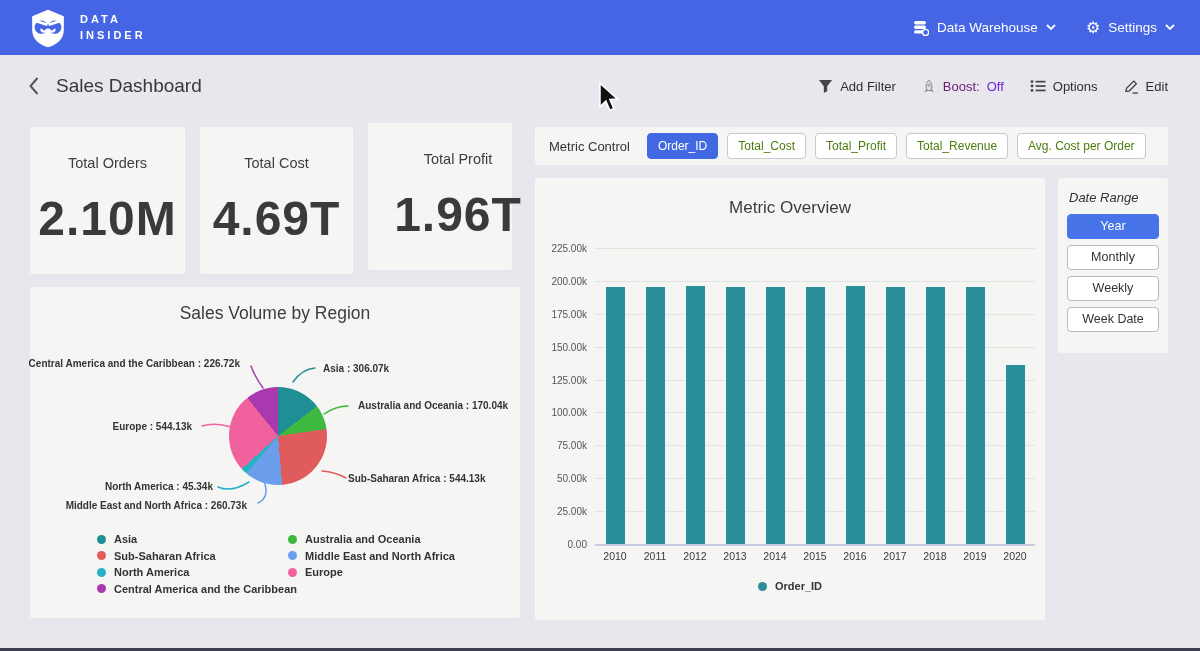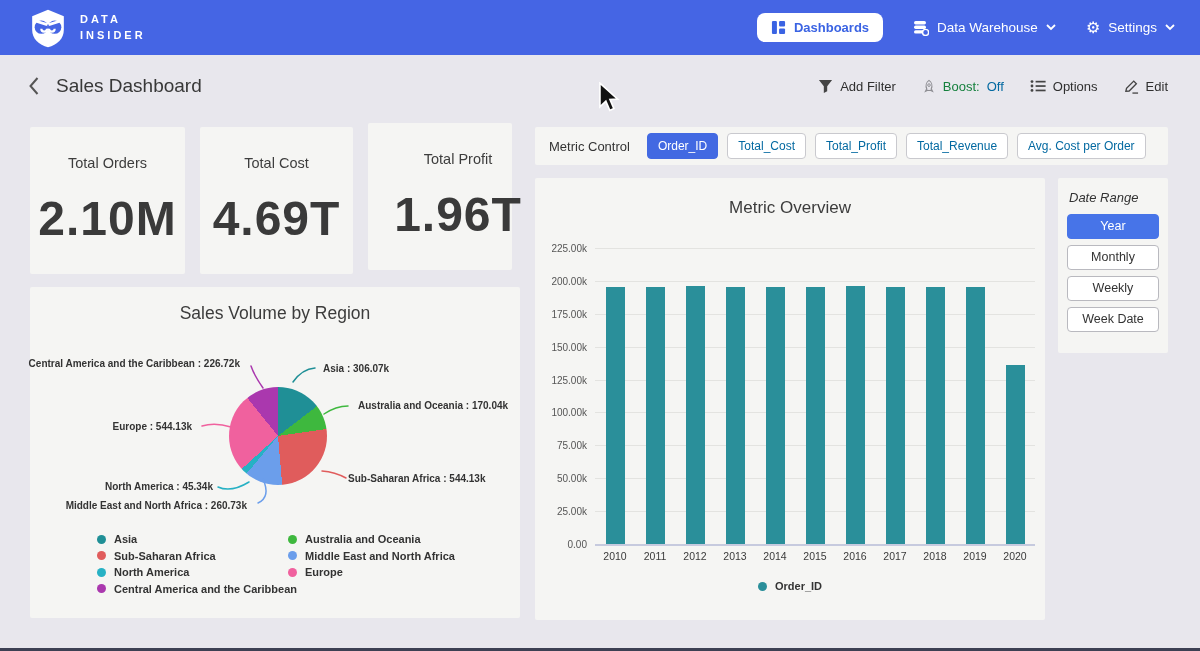--- a/index.html
+++ b/index.html
@@ -18,36 +18,36 @@
               border-radius:8px; padding:7px 14px; display:flex; align-items:center; gap:8px; cursor:pointer; }
   .gear-glyph { font-size:16px; line-height:1; }
 
   
   .subheader { position:absolute; left:0; top:55px; width:1200px; height:62px;
                display:flex; align-items:center; padding:0 32px 0 28px; }
   .back { margin-right:16px; cursor:pointer; display:flex; align-items:center; }
   .page-title { font-size:19px; color:#383838; font-weight:500; }
   .sub-actions { margin-left:auto; display:flex; align-items:center; gap:26px; }
   .action { display:flex; align-items:center; gap:7px; font-size:13px; color:#2f2f2f; font-weight:500; cursor:pointer; }
-  .boost-label { color:#15803d; }
-  .boost-value { color:#0369a1; }
+  .boost-label { color:#701a75; }
+  .boost-value { color:#6d28d9; }
 
   
   .panel { position:absolute; background:#f5f5f3; border-radius:2px; }
 
   
   .kpi { display:flex; flex-direction:column; align-items:center; justify-content:center; gap:20px; }
   .kpi-label { font-size:14.5px; color:#3d3d3d; font-weight:500; }
   .kpi-value { font-size:48px; font-weight:bold; color:#3a3a3a; letter-spacing:1px; }
 
   
   .metric-bar { display:flex; align-items:center; gap:9px; padding:18px 14px; }
   .metric-label { font-size:13px; color:#333; margin-right:8px; }
   .chip { background:#fff; border:1px solid #c9c9ce; border-radius:4px; padding:5px 10px;
-          font-size:12px; color:#0369a1; cursor:pointer; white-space:nowrap; }
+          font-size:12px; color:#4d7c0f; cursor:pointer; white-space:nowrap; }
   .chip.selected { background:#4269e2; border-color:#4269e2; color:#fff; }
 
   
   .date-panel { padding:10px 9px; }
   .date-label { font-size:13px; color:#333; margin:2px 0 9px 2px;font-style:italic; }
   .dbtn { display:block; width:92px; height:25px; margin:0 auto 6px auto; background:#fff; border:1px solid #b9b9bf;
           border-radius:4px; font-size:12.5px; color:#333; text-align:center; line-height:23px; cursor:pointer;
           font-family:"Liberation Sans",sans-serif; }
   .dbtn.selected { background:#4774e8; border-color:#4774e8; color:#fff; }
 
@@ -92,28 +92,20 @@
         <circle cx="32" cy="23" r="8" fill="#4565e4"></circle>
         <path d="M7 15 L23 20 M41 15 L25 20" stroke="#fff" stroke-width="3.4" fill="none"></path>
         <path d="M16 25 a3.4 3.4 0 0 0 6.8 0 M25.2 25 a3.4 3.4 0 0 0 6.8 0" stroke="#fff" stroke-width="2.6" fill="none"></path>
       </svg>
       <div class="brand-text">
         <div>DATA</div>
         <div>INSIDER</div>
       </div>
     </div>
     <nav class="topnav">
-      <button class="dash-btn">
-        <svg width="15" height="15" viewBox="0 0 16 16">
-          <rect x="1" y="1" width="5.3" height="14" rx="1.2" fill="#3a63e3"></rect>
-          <rect x="8.6" y="1" width="6.4" height="6" rx="1.2" fill="#3a63e3"></rect>
-          <rect x="8.6" y="9" width="6.4" height="6" rx="1.2" fill="#3a63e3"></rect>
-        </svg>
-        <span>Dashboards</span>
-      </button>
       <div class="nav-item">
         <svg width="16" height="16" viewBox="0 0 16 16">
           <rect x="1" y="1" width="12" height="3.4" rx="1.7" fill="#fff"></rect>
           <rect x="1" y="5.6" width="12" height="3.4" rx="1.7" fill="#fff"></rect>
           <rect x="1" y="10.2" width="12" height="3.4" rx="1.7" fill="#fff"></rect>
           <circle cx="12.6" cy="12.4" r="3" fill="#4565e4" stroke="#fff" stroke-width="1.4"></circle>
         </svg>
         <span>Data Warehouse</span>
         <svg width="10" height="7" viewBox="0 0 10 7">
           <polyline points="1,1 5,5 9,1" stroke="#fff" stroke-width="1.8" fill="none"></polyline>

